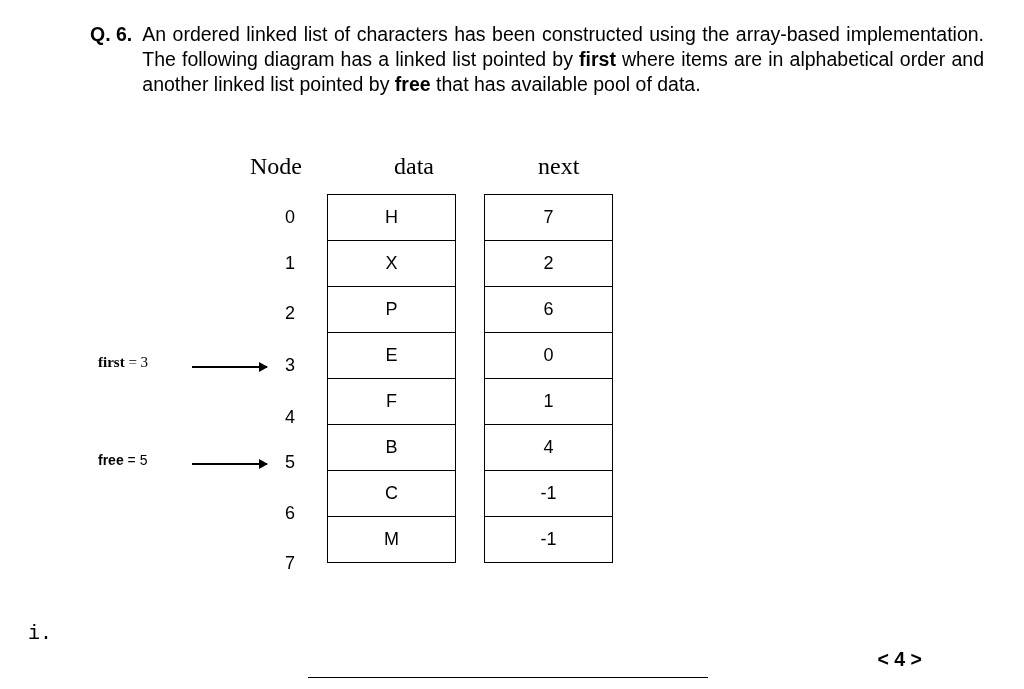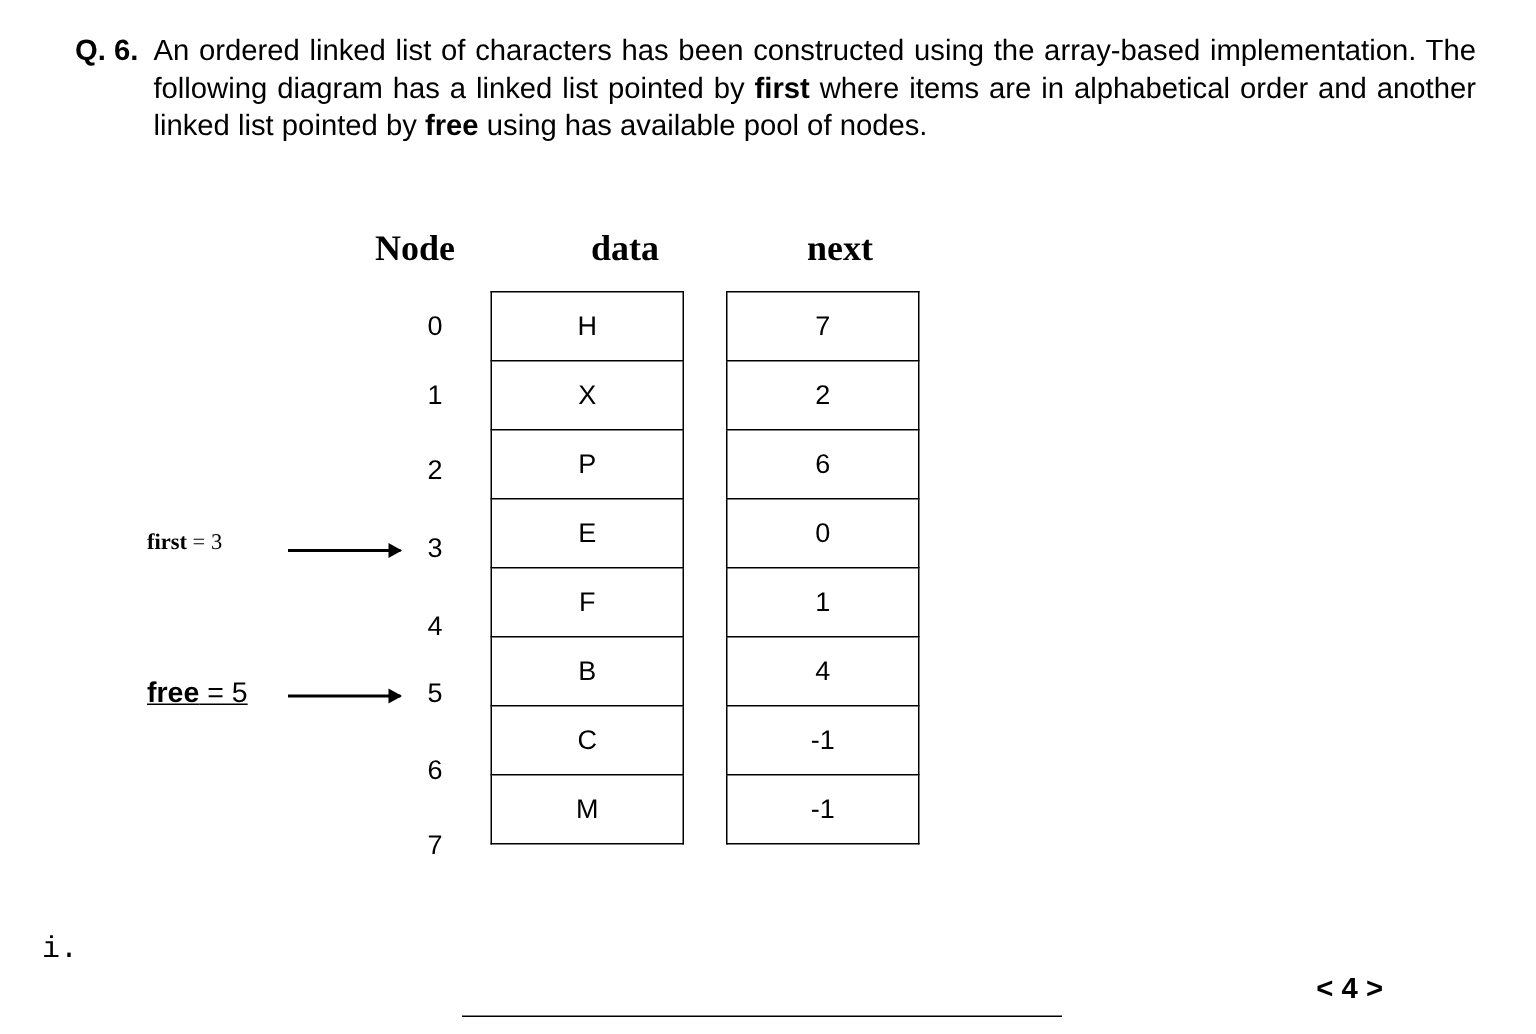--- a/index.html
+++ b/index.html
@@ -17,29 +17,29 @@
     height: 689px;
     padding: 22px 40px 0 50px;
     box-sizing: border-box;
   }
   .question {
     display: flex;
     gap: 10px;
     font-size: 19.5px;
     line-height: 1.28;
   }
-  .q-label { font-weight: bold; white-space: nowrap; }
+  .q-label { font-weight: bold; white-space: nowrap; margin-left: 40px; }
   .q-text { text-align: justify; }
   .b { font-weight: bold; margin-top: 36px; }
 
   .headers-row {
     position: absolute;
     top: 153px;
     font-family: "Times New Roman", serif;
-    font-weight: bold;
+    font-weight: normal;
     font-size: 24px;
   }
   .hdr-node { left: 250px; }
   .hdr-data { left: 394px; }
   .hdr-next { left: 538px; text-align: center; }
 
   .node-index {
     position: absolute;
     font-family: Verdana, Arial, sans-serif;
     font-size: 18px;
@@ -58,21 +58,21 @@
     text-align: center;
     vertical-align: middle;
     font-family: Verdana, Arial, sans-serif;
     font-size: 18px;
     box-sizing: border-box;
   }
   .data-col { left: 327px; top: 194px; }
   .next-col { left: 484px; top: 194px; }
 
   .ptr-label { position:absolute; font-family:"Times New Roman",serif; font-size:15px; }
-  .ptr-label.free { font-family: Verdana, Arial, sans-serif; font-weight: bold; font-size:19px;text-decoration:underline; }
+  .ptr-label.free { font-family: Verdana, Arial, sans-serif; font-weight: bold; font-size:14px; }
 
   .arrow {
     position:absolute;
     height:2px;
     background:#000;
   }
   .arrow::after{
     content:"";
     position:absolute;
     right:-1px; top:-4px;
@@ -110,21 +110,21 @@
   }
 </style>
 </head>
 <body>
 
 <div class="page">
 
   <div class="question">
     <div class="q-label">Q. 6.</div>
     <div class="q-text">
-      <span>An ordered linked list of characters has been constructed using the array-based implementation. The following diagram has a linked list pointed by </span><span class="b">first</span><span> where items are in alphabetical order and another linked list pointed by </span><span class="b">free</span><span> using has available pool of nodes.</span>
+      <span>An ordered linked list of characters has been constructed using the array-based implementation. The following diagram has a linked list pointed by </span><span class="b">first</span><span> where items are in alphabetical order and another linked list pointed by </span><span class="b">free</span><span> that has available pool of data.</span>
     </div>
   </div>
 
   <div class="headers-row hdr-node">Node</div>
   <div class="headers-row hdr-data">data</div>
   <div class="headers-row hdr-next">next</div>
 
   <div class="node-index" style="left:275px; top:207px">0</div>
   <div class="node-index" style="left:275px; top:253px">1</div>
   <div class="node-index" style="left:275px; top:303px">2</div>

